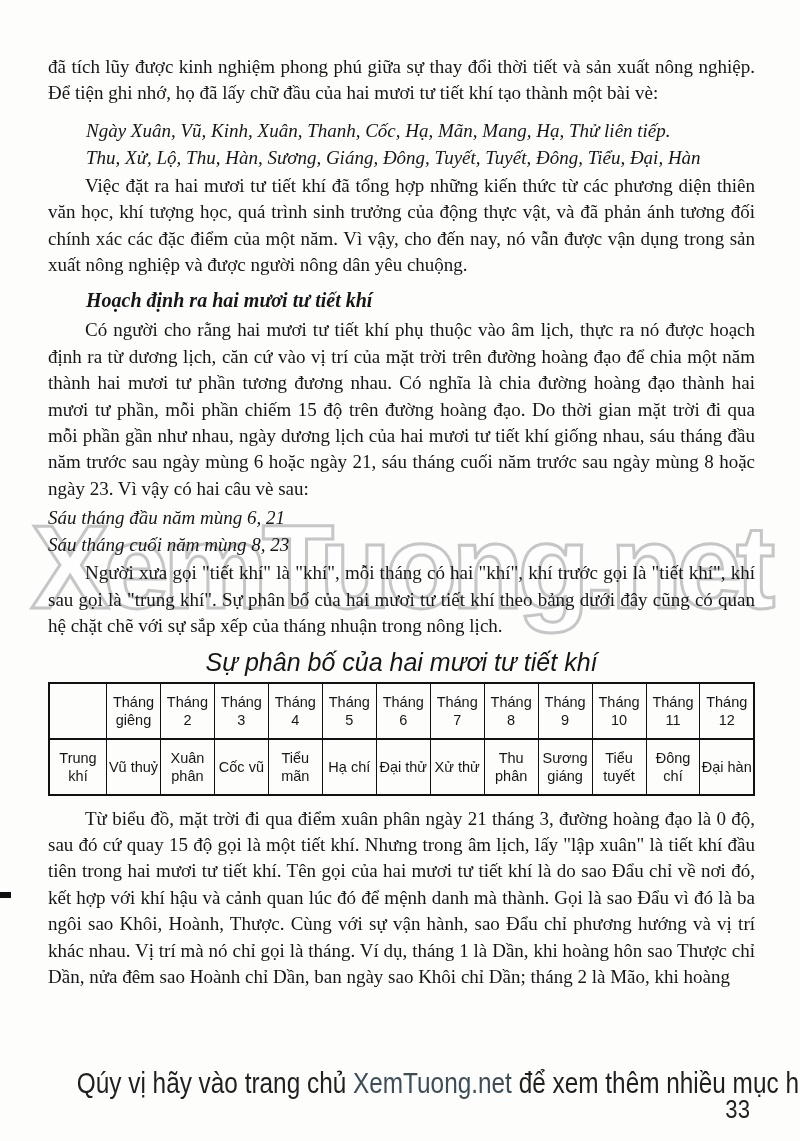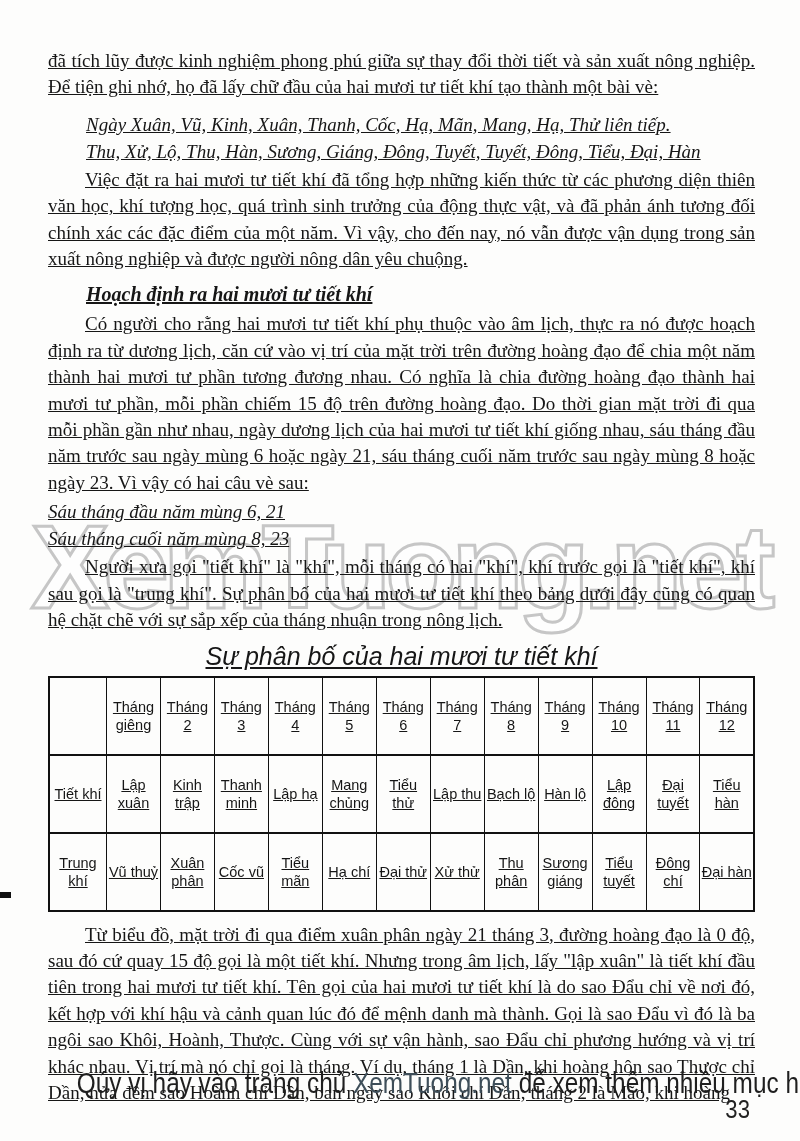--- a/index.html
+++ b/index.html
@@ -13,22 +13,22 @@
   .watermark{
     position:absolute;top:508px;left:50%;transform:translateX(-50%);
     z-index:0;white-space:nowrap;line-height:1;
     font-family:"Liberation Sans","DejaVu Sans",sans-serif;
     font-weight:bold;font-size:118px;letter-spacing:-6px;
     color:rgba(255,255,255,0.6);
     -webkit-text-stroke:3px #c6c6c6;
     text-stroke:3px #c6c6c6;
   }
   .content{
-    position:absolute;z-index:1;left:48px;right:45px;top:48px;
-    font-size:19px;line-height:26.4px;text-align:justify;text-decoration:underline;
+    position:absolute;z-index:1;left:48px;right:45px;top:54px;
+    font-size:19px;line-height:26.4px;text-align:justify;
   }
   .content p{margin:0;}
   .p-indent{text-indent:37px;}
   .verse{font-style:italic;margin:10px 0 2px 38px;line-height:27px;}
   .verse-center{font-style:italic;text-align:left;margin:2px 0;line-height:27px;}
   .heading{
     font-weight:bold;font-style:italic;font-size:20px;
     margin:9px 0 4px 38px;line-height:26px;text-align:left;
   }
   .caption{
@@ -37,21 +37,21 @@
     font-size:25px;margin:9px 0 7px;line-height:26px;
   }
   table.terms{
     width:100%;border-collapse:collapse;table-layout:fixed;
     font-family:"Liberation Sans","DejaVu Sans",sans-serif;
     font-size:14.5px;line-height:18px;text-align:center;
     border:2px solid #111;
   }
   table.terms td{
     border:1px solid #111;border-top:2px solid #111;border-bottom:2px solid #111;
-    padding:20px 1px;vertical-align:middle;word-wrap:break-word;
+    padding:9px 1px;vertical-align:middle;word-wrap:break-word;
   }
   table.terms td.rowlabel{width:54px;}
   .after-table{margin-top:10px !important;}
   .edge-mark{position:absolute;z-index:2;left:0;top:892px;width:11px;height:6px;background:#101010;}
   .footer{
     position:absolute;z-index:1;left:0;right:0;top:1066px;text-align:center;
     font-family:"Liberation Sans","DejaVu Sans",sans-serif;
     font-size:29px;line-height:34px;color:#1f1f1f;white-space:nowrap;
   }
   .footer .squeeze{display:inline-block;transform:scaleX(0.84);transform-origin:center;}
@@ -104,35 +104,20 @@
             <td>Tháng 5</td>
             <td>Tháng 6</td>
             <td>Tháng 7</td>
             <td>Tháng 8</td>
             <td>Tháng 9</td>
             <td>Tháng 10</td>
             <td>Tháng 11</td>
             <td>Tháng 12</td>
           </tr>
           <tr>
-            <td class="rowlabel">Tiết khí</td>
-            <td>Lập xuân</td>
-            <td>Kinh trập</td>
-            <td>Thanh minh</td>
-            <td>Lập hạ</td>
-            <td>Mang chủng</td>
-            <td>Tiểu thử</td>
-            <td>Lập thu</td>
-            <td>Bạch lộ</td>
-            <td>Hàn lộ</td>
-            <td>Lập đông</td>
-            <td>Đại tuyết</td>
-            <td>Tiểu hàn</td>
-          </tr>
-          <tr>
             <td class="rowlabel">Trung khí</td>
             <td>Vũ thuỷ</td>
             <td>Xuân phân</td>
             <td>Cốc vũ</td>
             <td>Tiểu mãn</td>
             <td>Hạ chí</td>
             <td>Đại thử</td>
             <td>Xử thử</td>
             <td>Thu phân</td>
             <td>Sương giáng</td>

